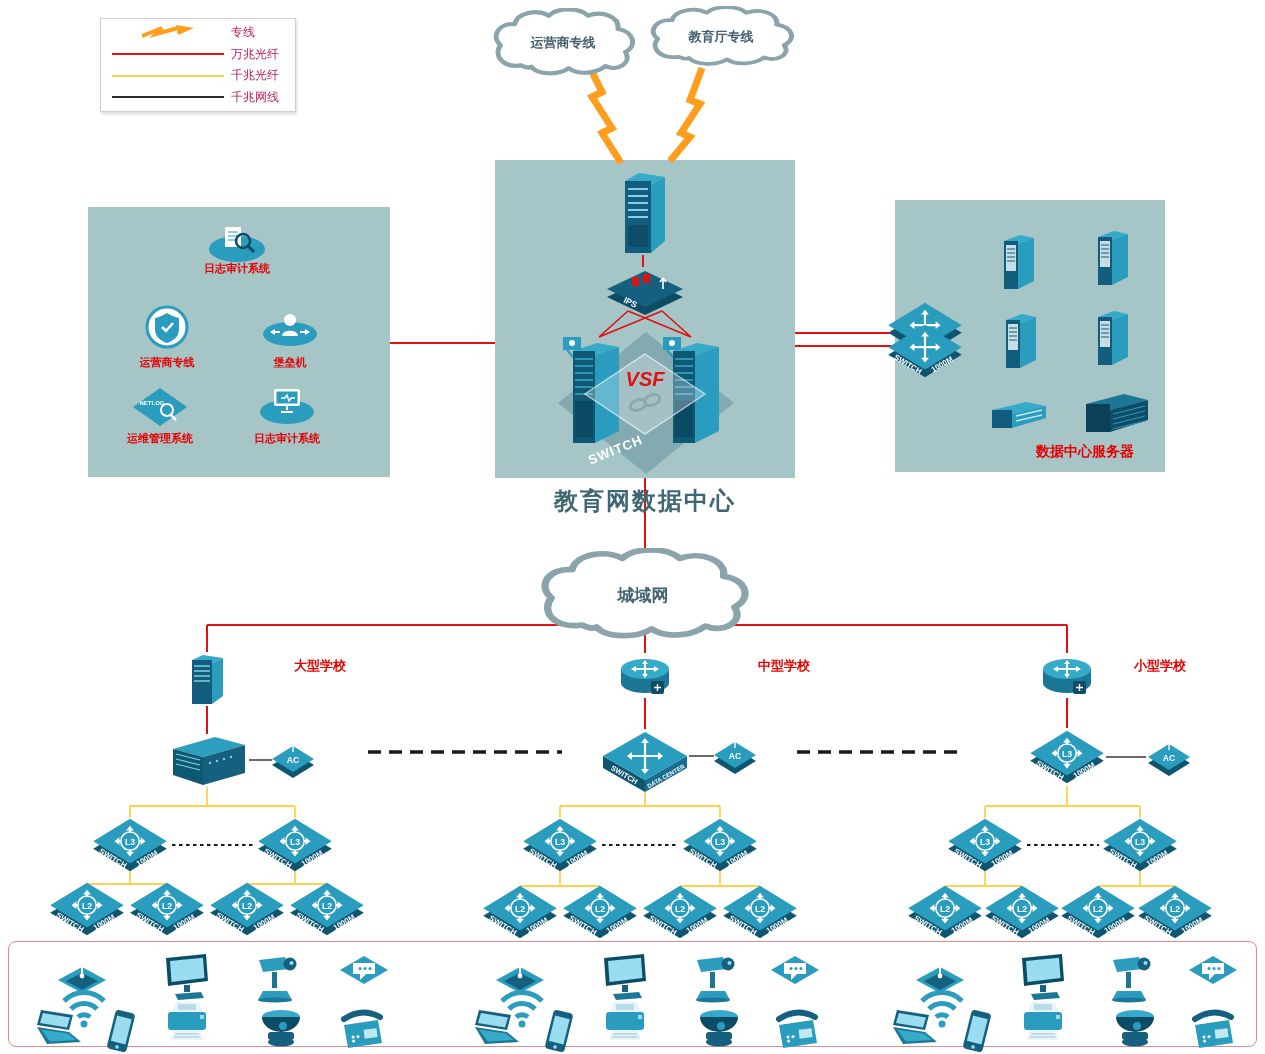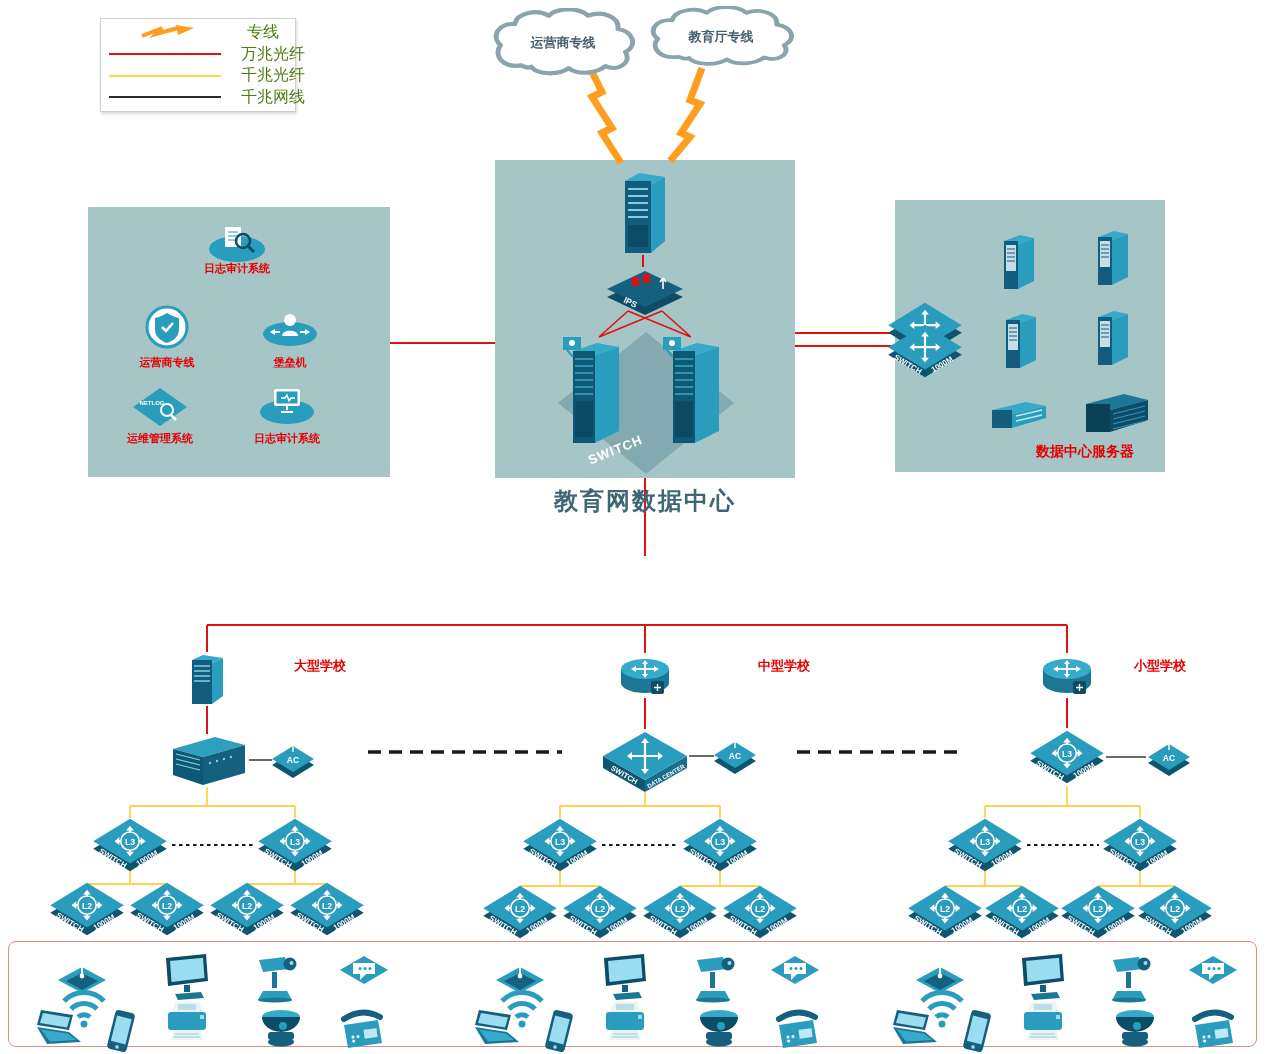--- a/index.html
+++ b/index.html
@@ -18,21 +18,21 @@
   font-weight:bold;color:#44606e;font-size:13px}
 .cloud-label.big{font-size:17px;color:#41626f;font-family:"Liberation Serif","DejaVu Serif",serif}
 .legend{position:absolute;left:100px;top:18px;width:196px;height:94px;background:#fff;border:1px solid #cfcfcf;
   box-shadow:1px 2px 3px rgba(0,0,0,.15);padding:3px 8px;display:flex;flex-direction:column;justify-content:space-around}
 .lg-row{display:flex;align-items:center;height:21px}
 .lg-sample{width:118px;display:flex;align-items:center;justify-content:center}
 .lg-line{width:112px;height:0;border-top:2px solid #000}
 .lg-line.red{border-color:#e01111}
 .lg-line.yellow{border-color:#ffd24d}
 .lg-line.black{border-color:#2b2b2b}
-.lg-label{font-size:16px;color:#4d7c0f;margin-left:20px;white-space:nowrap}
+.lg-label{font-size:12px;color:#be185d;margin-left:4px;white-space:nowrap}
 .dc-title{position:absolute;text-align:center;font-weight:bold;font-size:24px;color:#3f6673;letter-spacing:2px;
   font-family:"Liberation Serif","DejaVu Serif",serif}
 .dc-switch-text{position:absolute;color:#fff;font-weight:bold;font-size:13px;transform:rotate(-22deg);letter-spacing:1px}
 .ep-box{position:absolute;left:8px;top:941px;width:1249px;height:106px;border:1px solid #e08a8a;border-radius:8px;background:#fff}
 </style>
 </head>
 <body>
 
 <div id="canvas">
 
@@ -120,20 +120,26 @@
       <path d="M40 82 C18 86 6 68 15 53 C3 40 13 21 32 23 C35 7 59 1 73 11 C83 -1 110 -1 120 11 C138 3 158 13 156 30 C174 33 180 53 165 63 C173 79 155 91 141 83 C130 94 108 96 97 86 C85 96 60 96 52 84 C48 87 44 84 40 82 Z" fill="#fff" stroke="#8ba3ab" stroke-width="6" stroke-linejoin="round"></path>
     </svg>
     <span class="cloud-label">教育厅专线</span>
   </div>
   <div class="cloud" style="left:488px;top:8px;width:150px;height:70px">
     <svg viewBox="0 0 180 100" preserveAspectRatio="none">
       <path d="M40 82 C18 86 6 68 15 53 C3 40 13 21 32 23 C35 7 59 1 73 11 C83 -1 110 -1 120 11 C138 3 158 13 156 30 C174 33 180 53 165 63 C173 79 155 91 141 83 C130 94 108 96 97 86 C85 96 60 96 52 84 C48 87 44 84 40 82 Z" fill="#fff" stroke="#8ba3ab" stroke-width="6" stroke-linejoin="round"></path>
     </svg>
     <span class="cloud-label">运营商专线</span>
   </div>
+  <div class="cloud" style="left:533px;top:548px;width:220px;height:94px">
+    <svg viewBox="0 0 180 100" preserveAspectRatio="none">
+      <path d="M40 82 C18 86 6 68 15 53 C3 40 13 21 32 23 C35 7 59 1 73 11 C83 -1 110 -1 120 11 C138 3 158 13 156 30 C174 33 180 53 165 63 C173 79 155 91 141 83 C130 94 108 96 97 86 C85 96 60 96 52 84 C48 87 44 84 40 82 Z" fill="#fff" stroke="#8ba3ab" stroke-width="6" stroke-linejoin="round"></path>
+    </svg>
+    <span class="cloud-label big">城域网</span>
+  </div>
 
   <div class="node" style="left:617px;top:169px;width:52px;height:86px">
     <svg viewBox="0 0 52 86">
       <polygon points="8,12 22,4 48,8 34,16" fill="#35aac9"></polygon>
       <polygon points="34,16 48,8 48,72 34,84" fill="#2a9cbe"></polygon>
       <rect x="8" y="12" width="26" height="72" fill="#125d7d"></rect>
       <g stroke="#7fd0e8" stroke-width="2">
           <path d="M11,20 h20 M11,27 h20 M11,34 h20 M11,41 h20 M11,48 h20"></path>
         </g>
       <rect x="11" y="56" width="20" height="22" fill="#0d4c66"></rect>
@@ -173,20 +179,30 @@
       <polygon points="10,16 34,8 56,12 32,20" fill="#35aac9"></polygon>
       <polygon points="32,20 56,12 56,96 32,108" fill="#2a9cbe"></polygon>
       <rect x="10" y="16" width="22" height="92" fill="#0f5874"></rect>
       <g stroke="#2f93b5" stroke-width="2">
           <path d="M12,24 h18 M12,31 h18 M12,38 h18 M12,45 h18 M12,52 h18 M12,59 h18"></path>
         </g>
       <rect x="12" y="66" width="18" height="36" fill="#0b4a63"></rect>
       <rect x="0" y="2" width="18" height="13" fill="#2a9cbe"></rect>
       <path d="M4,15 L10,22" stroke="#2a9cbe" stroke-width="2"></path>
       <circle cx="9" cy="8" r="3" fill="#fff"></circle>
+    </svg>
+  </div>
+  <div class="node" style="left:580px;top:342px;width:130px;height:110px">
+    <svg viewBox="0 0 130 110">
+      <polygon points="65,12 125,52 65,92 5,52" fill="rgba(255,255,255,0.28)" stroke="rgba(255,255,255,0.6)" stroke-width="1.5"></polygon>
+      <text x="65" y="44" text-anchor="middle" font-size="20" font-weight="bold" font-style="italic" fill="#e01111">VSF</text>
+      <g stroke="#8ea7ad" stroke-width="3" fill="none">
+        <ellipse cx="58" cy="63" rx="8" ry="5" transform="rotate(-20 58 63)"></ellipse>
+        <ellipse cx="72" cy="58" rx="8" ry="5" transform="rotate(-20 72 58)"></ellipse>
+      </g>
     </svg>
   </div>
   <div class="dc-switch-text" style="left:586px;top:438px;width:80px">SWITCH</div>
   <div class="dc-title" style="left:525px;top:485px;width:240px">教育网数据中心</div>
 
   <div class="node" style="left:205px;top:221px;width:64px;height:44px">
     <svg viewBox="0 0 64 44">
       <ellipse cx="32" cy="28" rx="28" ry="13" fill="#2a9cbe"></ellipse>
       <rect x="20" y="6" width="16" height="20" rx="1" fill="#fff"></rect>
       <g stroke="#2a9cbe" stroke-width="1.2">

